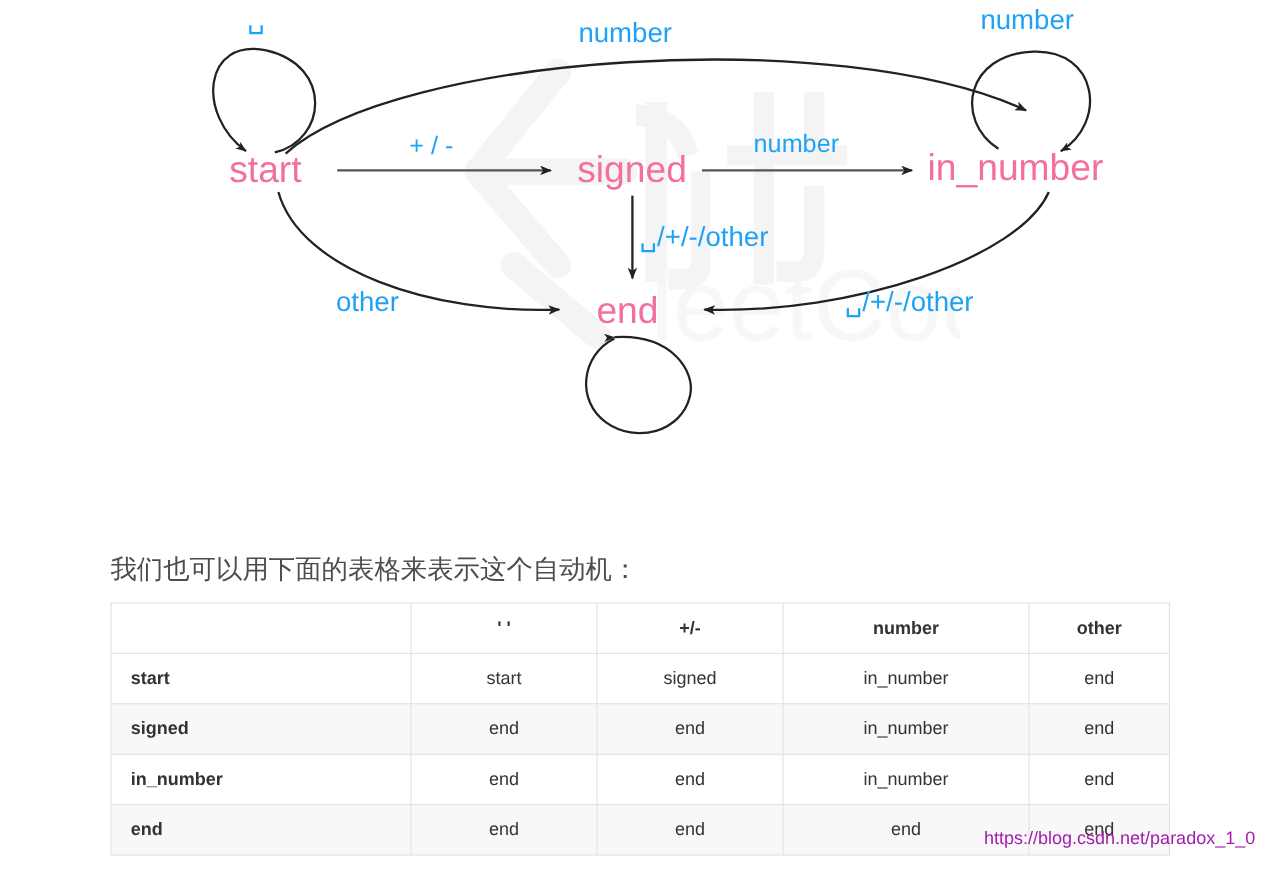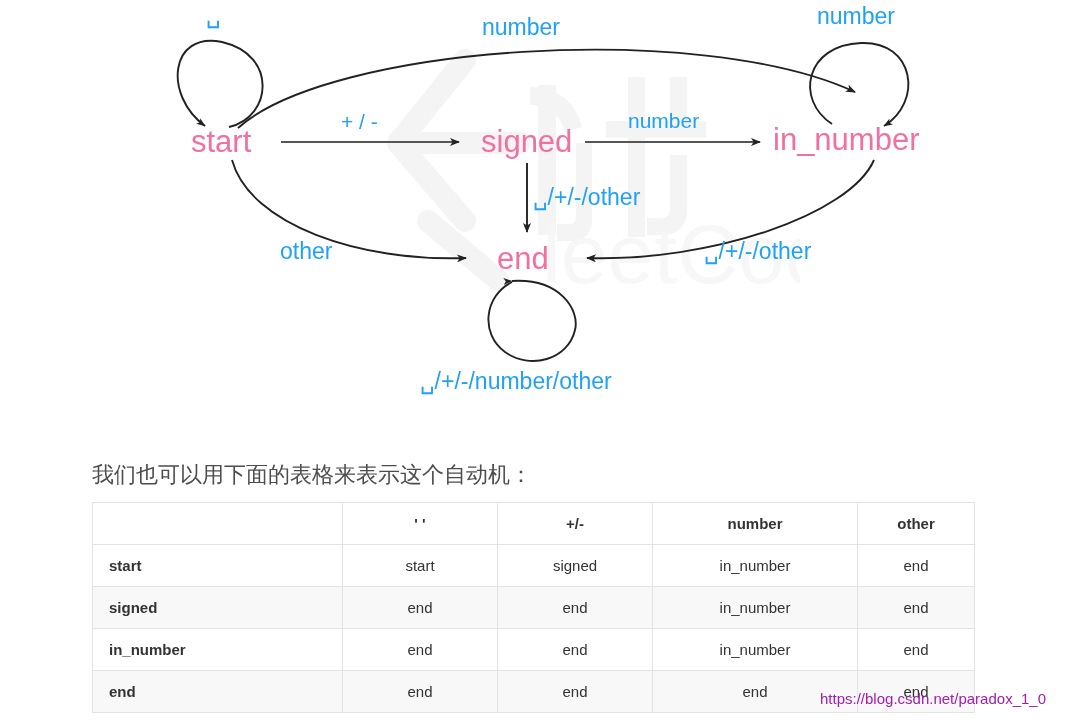--- a/index.html
+++ b/index.html
@@ -198,21 +198,20 @@
   <div class="edge-label big" style="left:280px; top:240px;">other</div>
 
   <div class="edge-label" style="left:628px; top:110px;">number</div>
 
   <div class="edge-label big" style="left:533px; top:186px;">␣/+/-/other</div>
 
   <div class="edge-label big" style="left:817px; top:5px;">number</div>
 
   <div class="edge-label big" style="left:704px; top:240px;">␣/+/-/other</div>
 
-  <div class="edge-label big" style="left:420px; top:370px;">␣/+/-/number/other</div>
 </div>
 
 <div id="caption">我们也可以用下面的表格来表示这个自动机：</div>
 
 <table id="automaton-table">
   <colgroup>
     <col class="c0">
       <col class="c1">
       <col class="c2">
       <col class="c3">

